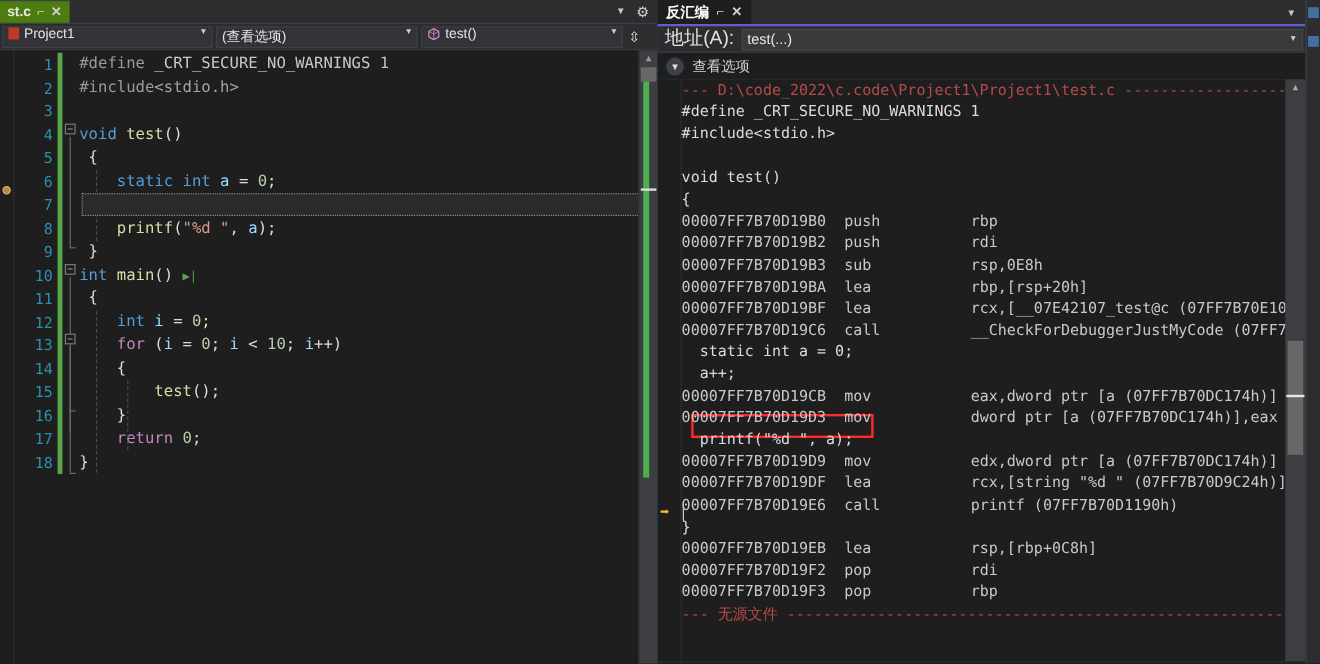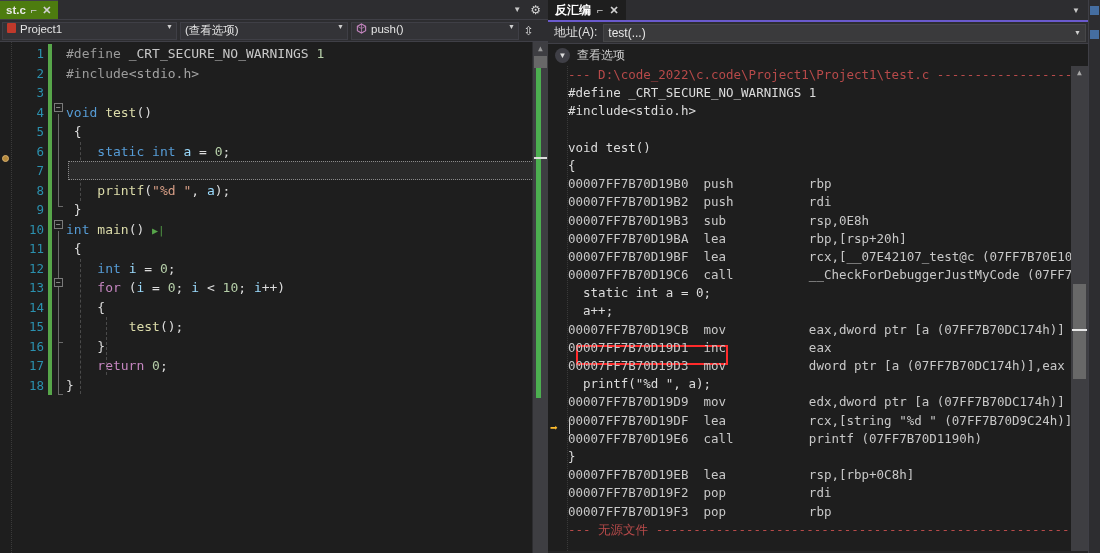--- a/index.html
+++ b/index.html
@@ -113,21 +113,21 @@
   .dis-tab {
     display: flex; align-items: center; gap: 6px; padding: 0 7px;
     background: #1e1e1e; font-size: 12px; color: #ffffff; font-weight: bold;
   }
   .dis-tabstrip-right { margin-left: auto; display: flex; align-items: center; padding-right: 8px; color: #c8c8c8; }
 
   .addr-row {
     height: 22px; background: #2d2d30; display: flex; align-items: center;
     padding: 0 2px 0 6px; gap: 6px; border-bottom: 1px solid #3f3f46;
   }
-  .addr-label { font-size: 12px; color: #e0e0e0; white-space: nowrap; }
+  .addr-label { font-size: 16px; color: #e0e0e0; white-space: nowrap; }
   .addr-box {
     flex: 1; height: 18px; background: #3a3a3c; border: 1px solid #464648;
     display: flex; align-items: center; padding: 0 4px;
     font-size: 12px; color: #e8e8e8;
   }
   .addr-box .carrow { margin-left: auto; font-size: 7px; color: #cfcfcf; }
 
   .viewopt-row {
     height: 22px; background: #1e1e1e; display: flex; align-items: center;
     gap: 7px; padding-left: 7px;
@@ -197,21 +197,21 @@
         <span class="ctext">(查看选项)</span>
         <span class="carrow">▼</span>
       </div>
       <div class="combo combo-func">
         <span class="cube-ic">
           <svg viewBox="0 0 12 12" width="11" height="11">
               <path d="M6 1 L10.5 3.5 L10.5 8.5 L6 11 L1.5 8.5 L1.5 3.5 Z" fill="none" stroke="#c586c0" stroke-width="1.2"></path>
               <path d="M6 1 L6 6 L1.5 3.5 M6 6 L10.5 3.5 M6 6 L6 11" stroke="#c586c0" stroke-width="0.8" fill="none"></path>
             </svg>
         </span>
-        <span class="ctext">push()</span>
+        <span class="ctext">test()</span>
         <span class="carrow">▼</span>
       </div>
       <span class="split-ic">⇳</span>
     </div>
 
     <div class="code-area">
       <div class="left-gutter-strip">
         <div class="bp-dot"></div>
       </div>
 
@@ -336,21 +336,20 @@
         <div class="dline"><span class="d-addr">00007FF7B70D19B2</span>  <span class="d-mn">push</span>          <span class="d-op">rdi</span></div>
         <div class="dline"><span class="d-addr">00007FF7B70D19B3</span>  <span class="d-mn">sub</span>           <span class="d-op">rsp,0E8h</span></div>
         <div class="dline"><span class="d-addr">00007FF7B70D19BA</span>  <span class="d-mn">lea</span>           <span class="d-op">rbp,[rsp+20h]</span></div>
         <div class="dline"><span class="d-addr">00007FF7B70D19BF</span>  <span class="d-mn">lea</span>           <span class="d-op">rcx,[__07E42107_test@c (07FF7B70E100</span></div>
         <div class="dline"><span class="d-addr">00007FF7B70D19C6</span>  <span class="d-mn">call</span>          <span class="d-op">__CheckForDebuggerJustMyCode (07FF7B</span></div>
 
         <div class="dline">  static int a = 0;</div>
         <div class="dline">  a++;</div>
 
         <div class="dline"><span class="d-addr">00007FF7B70D19CB</span>  <span class="d-mn">mov</span>           <span class="d-op">eax,dword ptr [a (07FF7B70DC174h)]</span></div>
-        <div class="dline"><span class="d-addr">00007FF7B70D19D1</span>  <span class="d-mn">inc</span>           <span class="d-op">eax</span></div>
         <div class="dline"><span class="d-addr">00007FF7B70D19D3</span>  <span class="d-mn">mov</span>           <span class="d-op">dword ptr [a (07FF7B70DC174h)],eax</span></div>
 
         <div class="dline">  printf("%d ", a);</div>
 
         <div class="dline"><span class="d-addr">00007FF7B70D19D9</span>  <span class="d-mn">mov</span>           <span class="d-op">edx,dword ptr [a (07FF7B70DC174h)]</span></div>
         <div class="dline"><span class="d-addr">00007FF7B70D19DF</span>  <span class="d-mn">lea</span>           <span class="d-op">rcx,[string "%d " (07FF7B70D9C24h)]</span></div>
         <div class="dline"><span class="d-addr">00007FF7B70D19E6</span>  <span class="d-mn">call</span>          <span class="d-op">printf (07FF7B70D1190h)</span></div>
 
         <div class="dline">}</div>
 

